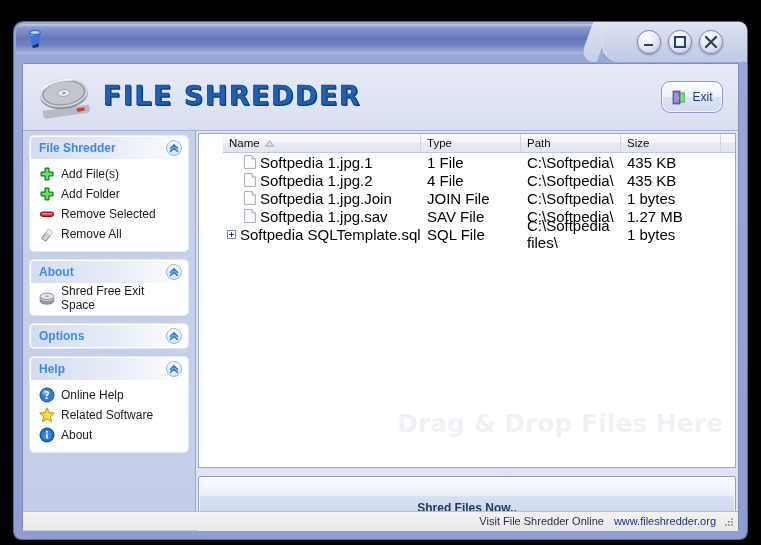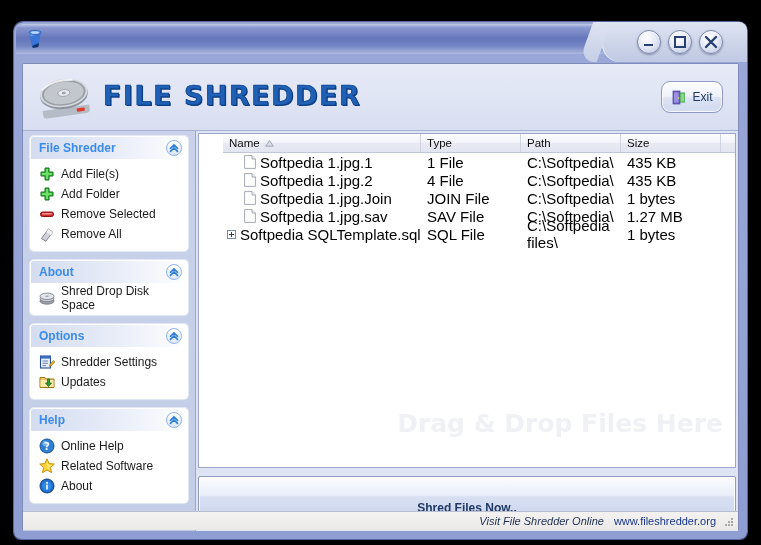--- a/index.html
+++ b/index.html
@@ -222,21 +222,21 @@
   
   #statusbar {
     position: absolute; left: 0; bottom: 0;
     width: 715px; height: 19px;
     background: linear-gradient(to bottom, #f4f2f1 0%, #eceae9 100%);
     border-top: 1px solid #b9bfd2;
     display: flex; align-items: center; justify-content: flex-end;
     padding-right: 22px; gap: 10px;
     font-size: 11px;
   }
-  #status-text { color: #1c2d52; font-style: italic; }
+  #status-text { color: #1c2d52; }
   #status-link { color: #17348a; cursor: pointer; }
   #grip { position: absolute; right: 3px; bottom: 2px; width: 13px; height: 13px; cursor: nwse-resize; }
 </style>
 </head>
 <body>
 
 <div id="window">
 
   <div id="titlebar">
     <div id="titlebar-fill"></div>
@@ -346,50 +346,31 @@
               </svg></span>
           </div>
           <div class="panel-body">
             <div class="panel-item">
               <svg class="ico" viewBox="0 0 16 16">
                 <ellipse cx="8" cy="11" rx="7" ry="3.2" fill="#9ba2ac" stroke="#6d737c" stroke-width="0.8"></ellipse>
                 <ellipse cx="8" cy="8.6" rx="7" ry="3.2" fill="#c8ccd2" stroke="#767c86" stroke-width="0.8"></ellipse>
                 <ellipse cx="8" cy="6.3" rx="7" ry="3.2" fill="#e2e5e9" stroke="#767c86" stroke-width="0.8"></ellipse>
                 <ellipse cx="8" cy="6.3" rx="1.8" ry="0.8" fill="#9ba2ac"></ellipse>
               </svg>
-              <span>Shred Drop Disk Space</span>
+              <span>Shred Free Exit Space</span>
             </div>
           </div>
         </div>
         <div class="panel">
           <div class="panel-header">
             <span class="title">Options</span>
             <span class="panel-chevron"><svg width="14" height="14" viewBox="0 0 14 14">
                 <path d="M3.5 7.4 L7 4 L10.5 7.4" stroke="#2f7fd6" stroke-width="1.7" fill="none" stroke-linecap="round"></path>
                 <path d="M3.5 10.4 L7 7 L10.5 10.4" stroke="#2f7fd6" stroke-width="1.7" fill="none" stroke-linecap="round"></path>
               </svg></span>
-          </div>
-          <div class="panel-body">
-            <div class="panel-item">
-              <svg class="ico" viewBox="0 0 16 16">
-                <rect x="1.5" y="2" width="10" height="12" fill="#e8eefb" stroke="#2a4f96" stroke-width="1.1"></rect>
-                <rect x="1.5" y="2" width="10" height="2.6" fill="#3a6cc0"></rect>
-                <path d="M3.5 7 H9 M3.5 9.3 H9 M3.5 11.6 H7" stroke="#5f79a8" stroke-width="0.9"></path>
-                <path d="M11 10.5 L14.5 6.5 L15.8 7.8 L12.3 11.8 L10.6 12.3 Z" fill="#f2c23a" stroke="#9a6d0a" stroke-width="0.8"></path>
-              </svg>
-              <span>Shredder Settings</span>
-            </div>
-            <div class="panel-item">
-              <svg class="ico" viewBox="0 0 16 16">
-                <path d="M1 3.5 H6 L7.3 5 H15 V13.5 H1 Z" fill="#f0c96a" stroke="#9d7512" stroke-width="1"></path>
-                <path d="M1.5 6 H14.5 V13 H1.5 Z" fill="#ffe9a8"></path>
-                <path d="M8.5 5 V9 H6.5 L9.5 12.6 L12.5 9 H10.5 V5 Z" fill="#2fa03a" stroke="#14641c" stroke-width="0.8"></path>
-              </svg>
-              <span>Updates</span>
-            </div>
           </div>
         </div>
         <div class="panel">
           <div class="panel-header">
             <span class="title">Help</span>
             <span class="panel-chevron"><svg width="14" height="14" viewBox="0 0 14 14">
                 <path d="M3.5 7.4 L7 4 L10.5 7.4" stroke="#2f7fd6" stroke-width="1.7" fill="none" stroke-linecap="round"></path>
                 <path d="M3.5 10.4 L7 7 L10.5 10.4" stroke="#2f7fd6" stroke-width="1.7" fill="none" stroke-linecap="round"></path>
               </svg></span>
           </div>

